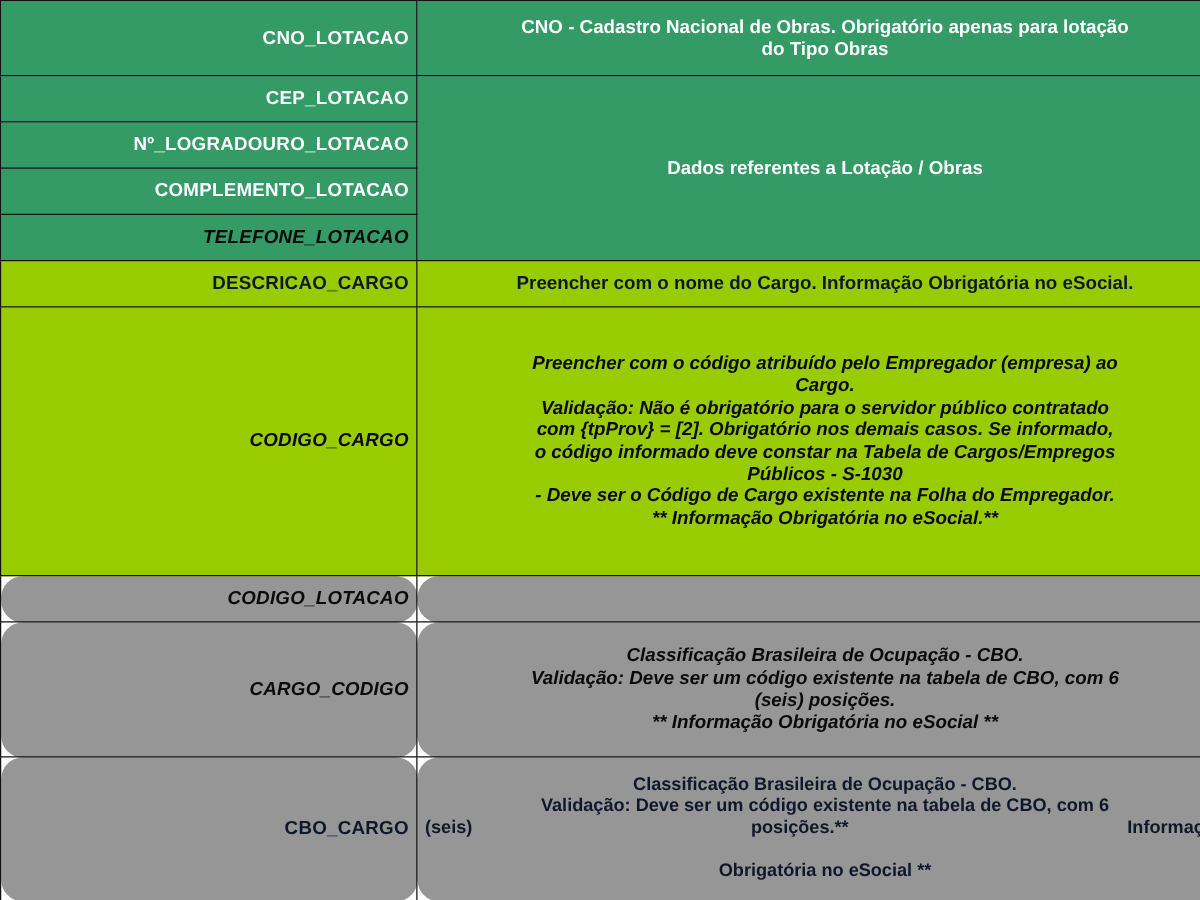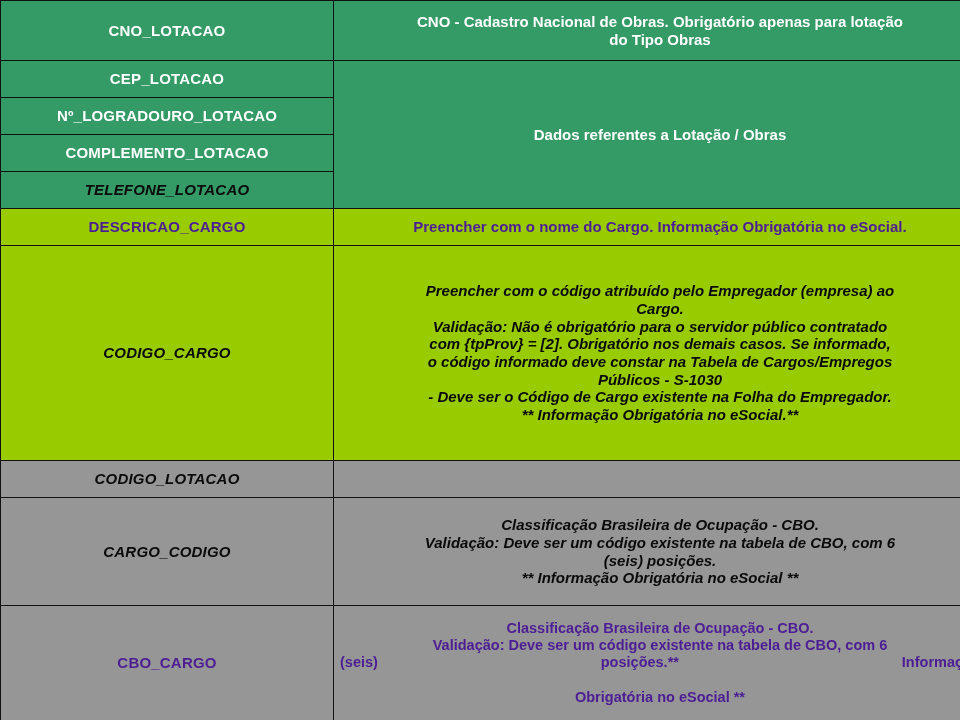--- a/index.html
+++ b/index.html
@@ -21,36 +21,36 @@
   }
   .spec-table td {
     border: 1px solid #111111;
     padding: 2px 6px;
     vertical-align: middle;
     font-weight: bold;
     line-height: 1.18;
   }
   .col-field {
     width: 320px;
-    text-align: center;
+    text-align: right;
   }
   .col-desc {
     width: 640px;
     text-align: center;
   }
 
   
   .fill-green   { background: #349A66; }
   .fill-lime    { background: #99CC00; }
-  .fill-gray    { background: #969696; }
+  .fill-gray    { background: #969696; border-radius: 17px; }
 
   
   .txt-white { color: #ffffff; }
   .txt-black { color: #0a0a0a; font-style: italic; }
-  .txt-red   { color: #4c1d95; }
+  .txt-red   { color: #0f172a; }
 
   
   .fs-field { font-size: 15px; letter-spacing: 0.2px; }
   .fs-desc  { font-size: 15px; }
   .fs-desc-sm { font-size: 14.5px; }
 
   .justified {
     text-align: justify;
     text-align-last: center;
     padding-left: 42px;

